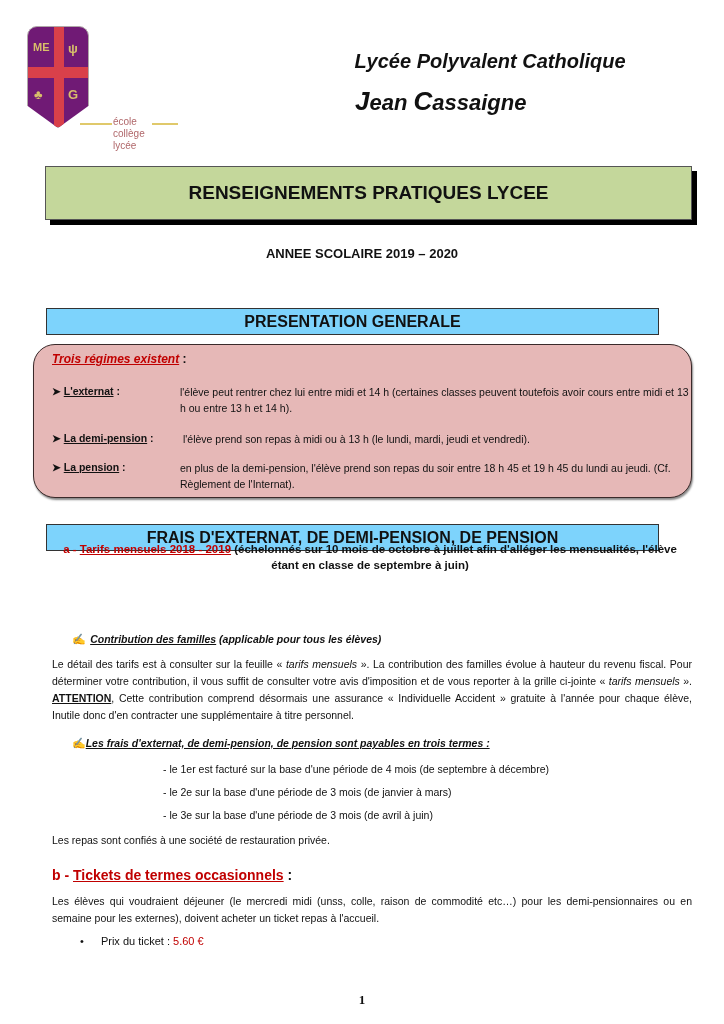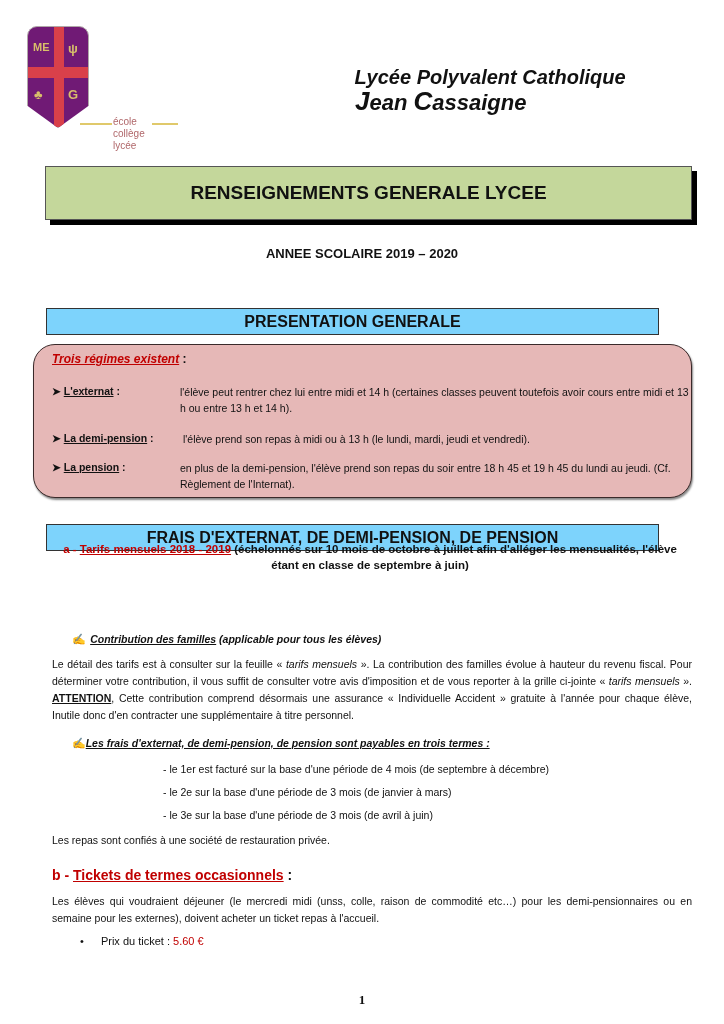--- a/index.html
+++ b/index.html
@@ -13,21 +13,21 @@
       left: 27px; top: 26px; width: 60px; height: 100px;
       border: 1.5px solid #b0a8a8; border-radius: 10px 10px 0 0;
       clip-path: polygon(0 0, 100% 0, 100% 78%, 50% 100%, 0 78%);
       background: #701a75;
     }
     .shield .vbar { position: absolute; left: 26px; top: 0; width: 10px; height: 100%; background: #d9404a; }
     .shield .hbar { position: absolute; left: 0; top: 40px; width: 100%; height: 11px; background: #d9404a; }
     .shield .q { position: absolute; color: #d8bf6a; font-size: 11px; font-weight: bold; }
     .logo-text { left: 113px; top: 116px; font-size: 10px; line-height: 12px; color: #b0676a; }
     .logo-line { height: 2px; background: #e0c96b; }
-    .title1 { left: 300px; top: 50px; width: 380px; text-align: center; font-size: 20px; font-weight: bold; font-style: italic; margin-top: 16px; }
+    .title1 { left: 300px; top: 50px; width: 380px; text-align: center; font-size: 20px; font-weight: bold; font-style: italic; }
     .title2 { left: 355px; top: 86px; font-size: 22px; font-weight: bold; font-style: italic; }
     .title2 .cap { font-size: 26px; }
     .mainbox {
       left: 45px; top: 166px; width: 645px; height: 52px;
       background: #c4d79b; border: 1.5px solid #555; box-shadow: 5px 5px 0 #000;
       display: flex; align-items: center; justify-content: center;
       font-size: 19px; font-weight: bold;
     }
     .year { left: 0; top: 246px; width: 724px; text-align: center; font-size: 13px; font-weight: bold; }
     .secbox {
@@ -73,21 +73,21 @@
   <div>collège</div>
   <div>lycée</div>
 </div>
 
 <div class="abs title1">Lycée Polyvalent Catholique</div>
 <div class="abs title2">
   <span class="cap">J</span><span>ean </span><span class="cap">C</span><span>assaigne</span>
 </div>
 
 <div class="abs mainbox">
-  <span>RENSEIGNEMENTS GENERALE LYCEE</span>
+  <span>RENSEIGNEMENTS PRATIQUES LYCEE</span>
 </div>
 <div class="abs year">ANNEE SCOLAIRE 2019 – 2020</div>
 
 <div class="abs secbox" style="top:308px;">
   <span>PRESENTATION GENERALE</span>
 </div>
 <div class="abs pinkbox"></div>
 <div class="abs pink-title">
   <u>Trois régimes existent</u><span class="colon"> :</span>
 </div>

